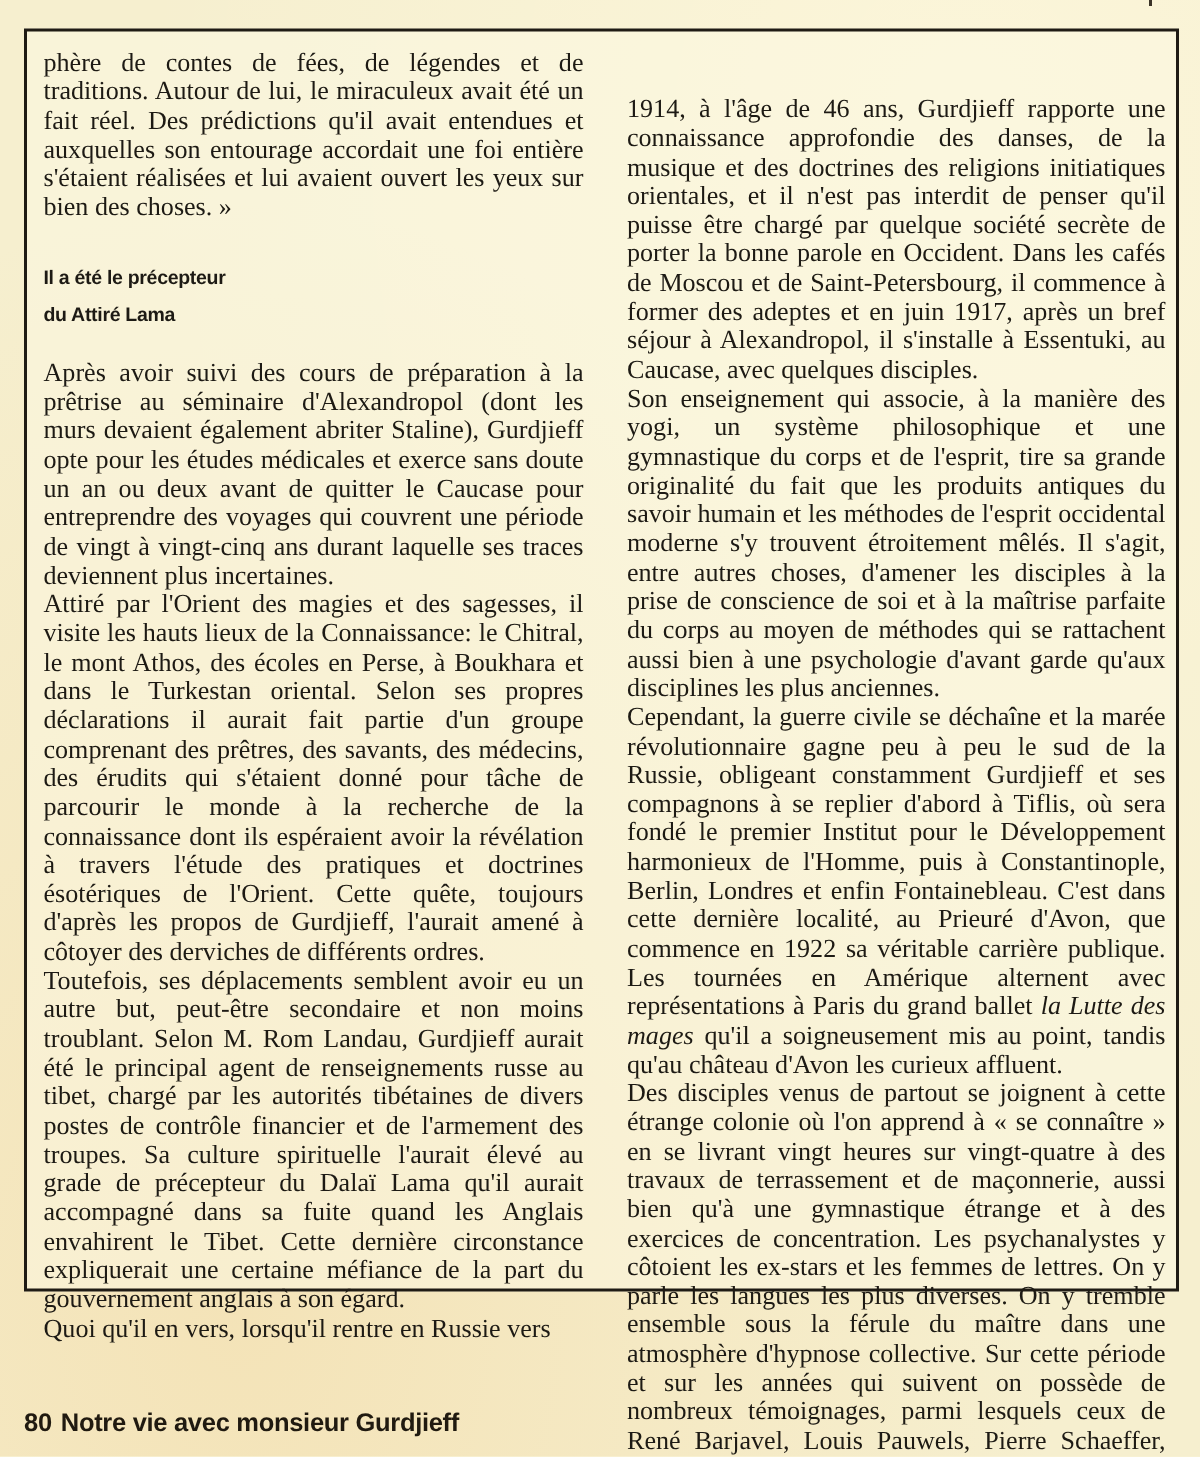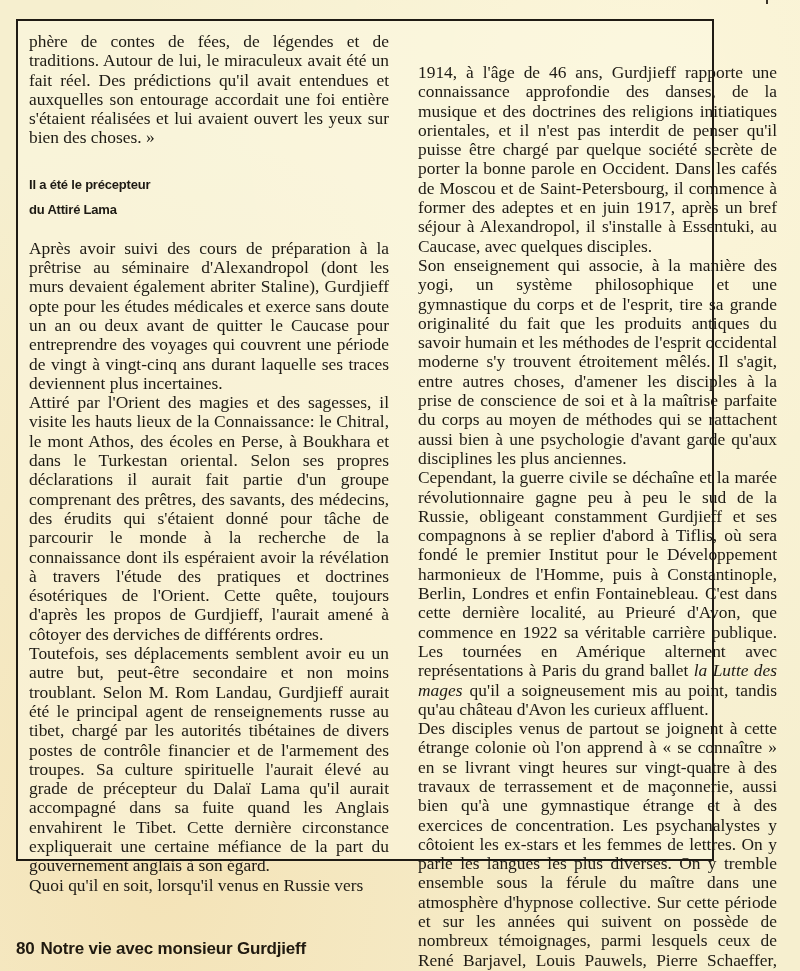--- a/index.html
+++ b/index.html
@@ -10,21 +10,21 @@
     color: #1d1a14;
   }
   .page-bg {
     position: absolute; inset: 0;
     background:
       radial-gradient(ellipse at 20% 90%, rgba(240,205,140,0.35), transparent 60%),
       radial-gradient(ellipse at 80% 10%, rgba(255,250,225,0.6), transparent 60%),
       #f6efcf;
   }
   .frame {
-    position: absolute; left: 16px; top: 19px; width: 698px; height: 842px;
+    position: absolute; left: 16px; top: 19px; width: 770px; height: 842px;
     border: 2px solid #1f1b14;
     box-sizing: border-box;
     background: rgba(252,248,225,0.55);
   }
   .col {
     position: absolute; top: 11px;
     font-size: 17.4px; line-height: 19.3px;
     text-align: justify;
     hyphens: manual;
   }
@@ -62,21 +62,21 @@
 <div class="frame">
   <div class="col col-left">
     <p>phère de contes de fées, de légendes et de traditions. Autour de lui, le miraculeux avait été un fait réel. Des prédictions qu'il avait entendues et auxquelles son entourage accordait une foi entière s'étaient réalisées et lui avaient ouvert les yeux sur bien des choses. »</p>
     <p class="heading">
       <span>Il a été le précepteur</span><br>
       <span>du Attiré Lama</span>
     </p>
     <p>Après avoir suivi des cours de préparation à la prêtrise au séminaire d'Alexandropol (dont les murs devaient également abriter Staline), Gurdjieff opte pour les études médicales et exerce sans doute un an ou deux avant de quitter le Caucase pour entreprendre des voyages qui couvrent une période de vingt à vingt-cinq ans durant laquelle ses traces deviennent plus incertaines.</p>
     <p>Attiré par l'Orient des magies et des sagesses, il visite les hauts lieux de la Connaissance: le Chitral, le mont Athos, des écoles en Perse, à Boukhara et dans le Turkestan oriental. Selon ses propres déclarations il aurait fait partie d'un groupe comprenant des prêtres, des savants, des médecins, des érudits qui s'étaient donné pour tâche de parcourir le monde à la recherche de la connaissance dont ils espéraient avoir la révélation à travers l'étude des pratiques et doctrines ésotériques de l'Orient. Cette quête, toujours d'après les propos de Gurdjieff, l'aurait amené à côtoyer des derviches de différents ordres.</p>
     <p>Toutefois, ses déplacements semblent avoir eu un autre but, peut-être secondaire et non moins troublant. Selon M. Rom Landau, Gurdjieff aurait été le principal agent de renseignements russe au tibet, chargé par les autorités tibétaines de divers postes de contrôle financier et de l'armement des troupes. Sa culture spirituelle l'aurait élevé au grade de précepteur du Dalaï Lama qu'il aurait accompagné dans sa fuite quand les Anglais envahirent le Tibet. Cette dernière circonstance expliquerait une certaine méfiance de la part du gouvernement anglais à son égard.</p>
-    <p>Quoi qu'il en soit, lorsqu'il venus en Russie vers</p>
+    <p>Quoi qu'il en vers, lorsqu'il rentre en Russie vers</p>
   </div>
 
   <div class="col col-right">
     <p>1914, à l'âge de 46 ans, Gurdjieff rapporte une connaissance approfondie des danses, de la musique et des doctrines des religions initiatiques orientales, et il n'est pas interdit de penser qu'il puisse être chargé par quelque société secrète de porter la bonne parole en Occident. Dans les cafés de Moscou et de Saint-Petersbourg, il commence à former des adeptes et en juin 1917, après un bref séjour à Alexandropol, il s'installe à Essentuki, au Caucase, avec quelques disciples.</p>
     <p>Son enseignement qui associe, à la manière des yogi, un système philosophique et une gymnastique du corps et de l'esprit, tire sa grande originalité du fait que les produits antiques du savoir humain et les méthodes de l'esprit occidental moderne s'y trouvent étroitement mêlés. Il s'agit, entre autres choses, d'amener les disciples à la prise de conscience de soi et à la maîtrise parfaite du corps au moyen de méthodes qui se rattachent aussi bien à une psychologie d'avant garde qu'aux disciplines les plus anciennes.</p>
     <p><span>Cependant, la guerre civile se déchaîne et la marée révolutionnaire gagne peu à peu le sud de la Russie, obligeant constamment Gurdjieff et ses compagnons à se replier d'abord à Tiflis, où sera fondé le premier Institut pour le Développement harmonieux de l'Homme, puis à Constantinople, Berlin, Londres et enfin Fontainebleau. C'est dans cette dernière localité, au Prieuré d'Avon, que commence en 1922 sa véritable carrière publique. Les tournées en Amérique alternent avec représentations à Paris du grand ballet</span> <span class="ital">la Lutte des mages</span> <span>qu'il a soigneusement mis au point, tandis qu'au château d'Avon les curieux affluent.</span></p>
     <p>Des disciples venus de partout se joignent à cette étrange colonie où l'on apprend à « se connaître » en se livrant vingt heures sur vingt-quatre à des travaux de terrassement et de maçonnerie, aussi bien qu'à une gymnastique étrange et à des exercices de concentration. Les psychanalystes y côtoient les ex-stars et les femmes de lettres. On y parle les langues les plus diverses. On y tremble ensemble sous la férule du maître dans une atmosphère d'hypnose collective. Sur cette période et sur les années qui suivent on possède de nombreux témoignages, parmi lesquels ceux de René Barjavel, Louis Pauwels, Pierre Schaeffer, Georgette Leblanc, Dorothy Caruse,</p>
   </div>
 </div>
 

